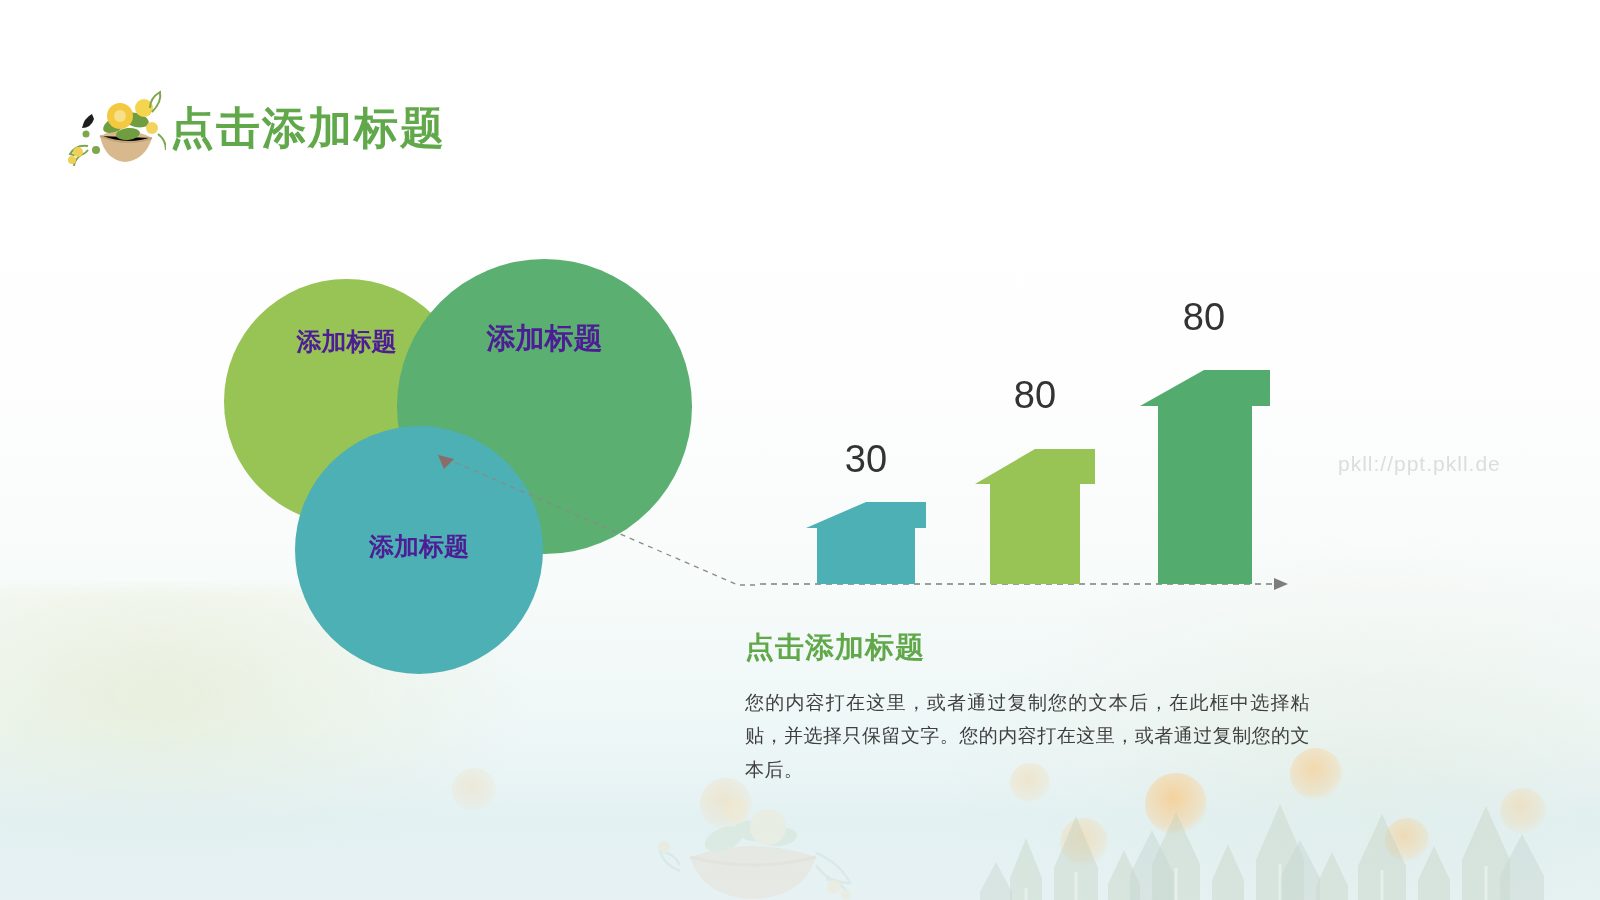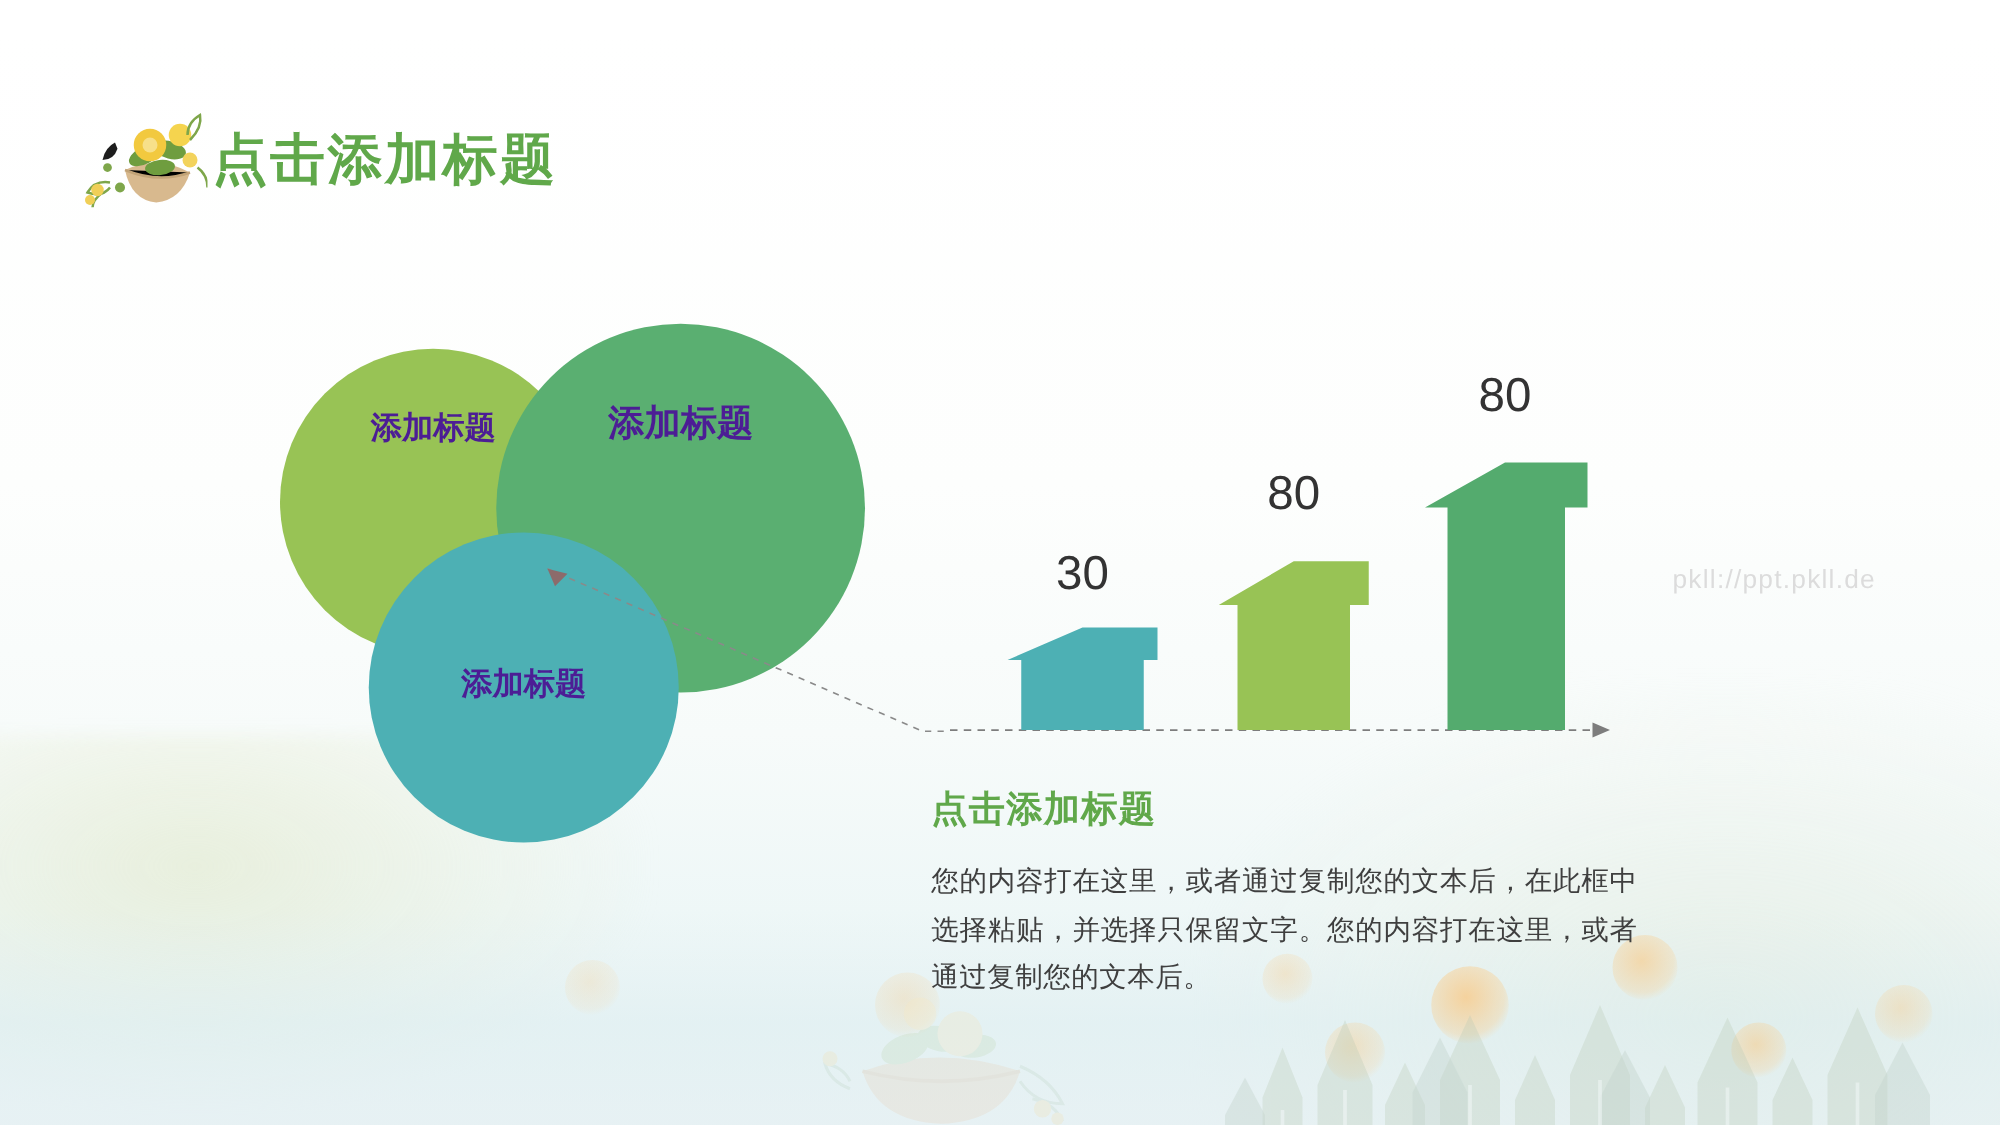--- a/index.html
+++ b/index.html
@@ -108,21 +108,21 @@
   #val-1 { left:975px; top:348px; }
   #val-2 { left:1144px; top:270px; }
 
   
   #copy { position:absolute; left:745px; top:600px; width:565px; z-index:6; }
   .copy-title {
     font-size:29px; font-weight:bold; color:#60a84a; letter-spacing:1px;
     margin-bottom:18px;
   }
   .copy-body {
-    font-size:22px; color:#3f3f3f; line-height:1.75; letter-spacing:.4px;
+    font-size:19px; color:#3f3f3f; line-height:1.75; letter-spacing:.4px;
     text-align:justify;
   }
 
   
   #watermark {
     position:absolute; left:1338px; top:424px;
     font-size:21px; color:#dcdcdc; letter-spacing:1px; z-index:7;
     white-space:nowrap;
   }
 </style>

